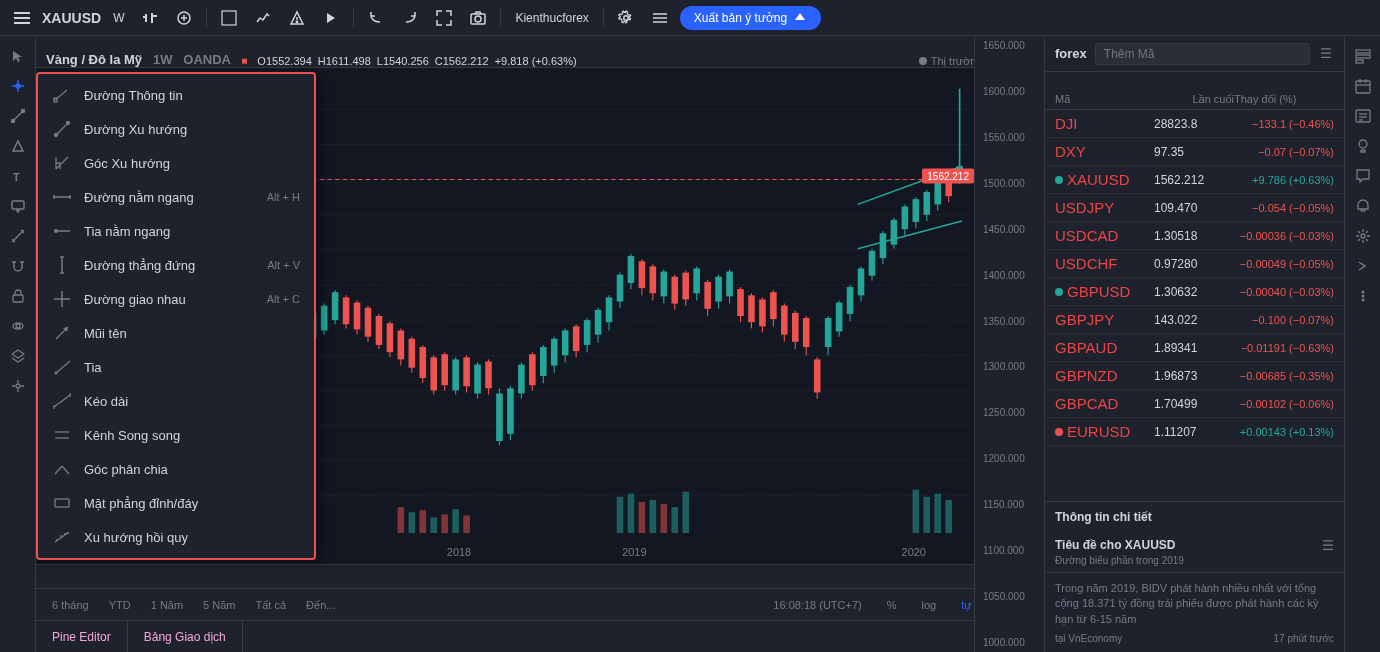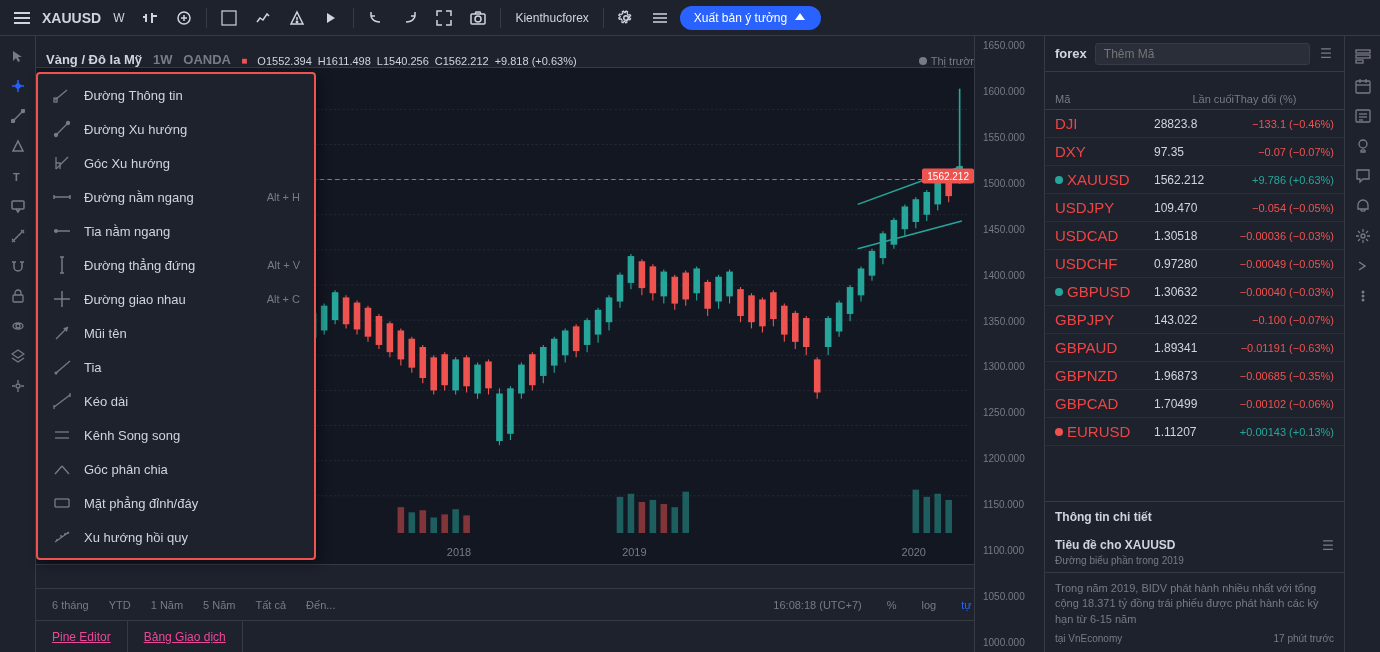--- a/index.html
+++ b/index.html
@@ -210,23 +210,22 @@
       align-items: center;
       flex-shrink: 0;
     }
     .bottom-tab {
       padding: 0 16px;
       height: 100%;
       display: flex;
       align-items: center;
       cursor: pointer;
       font-size: 12px;
-      color: #ec4899;
+      color: #f9a8d4;
       border-right: 1px solid #363a45;
-      text-decoration: underline;
     }
     .bottom-tab-spacer { flex: 1; }
     .bottom-tab-icons { display: flex; align-items: center; padding: 0 8px; gap: 6px; }
 
     
     .right-panel {
       width: 300px;
       background: #1e222d;
       border-left: 1px solid #363a45;
       display: flex;

